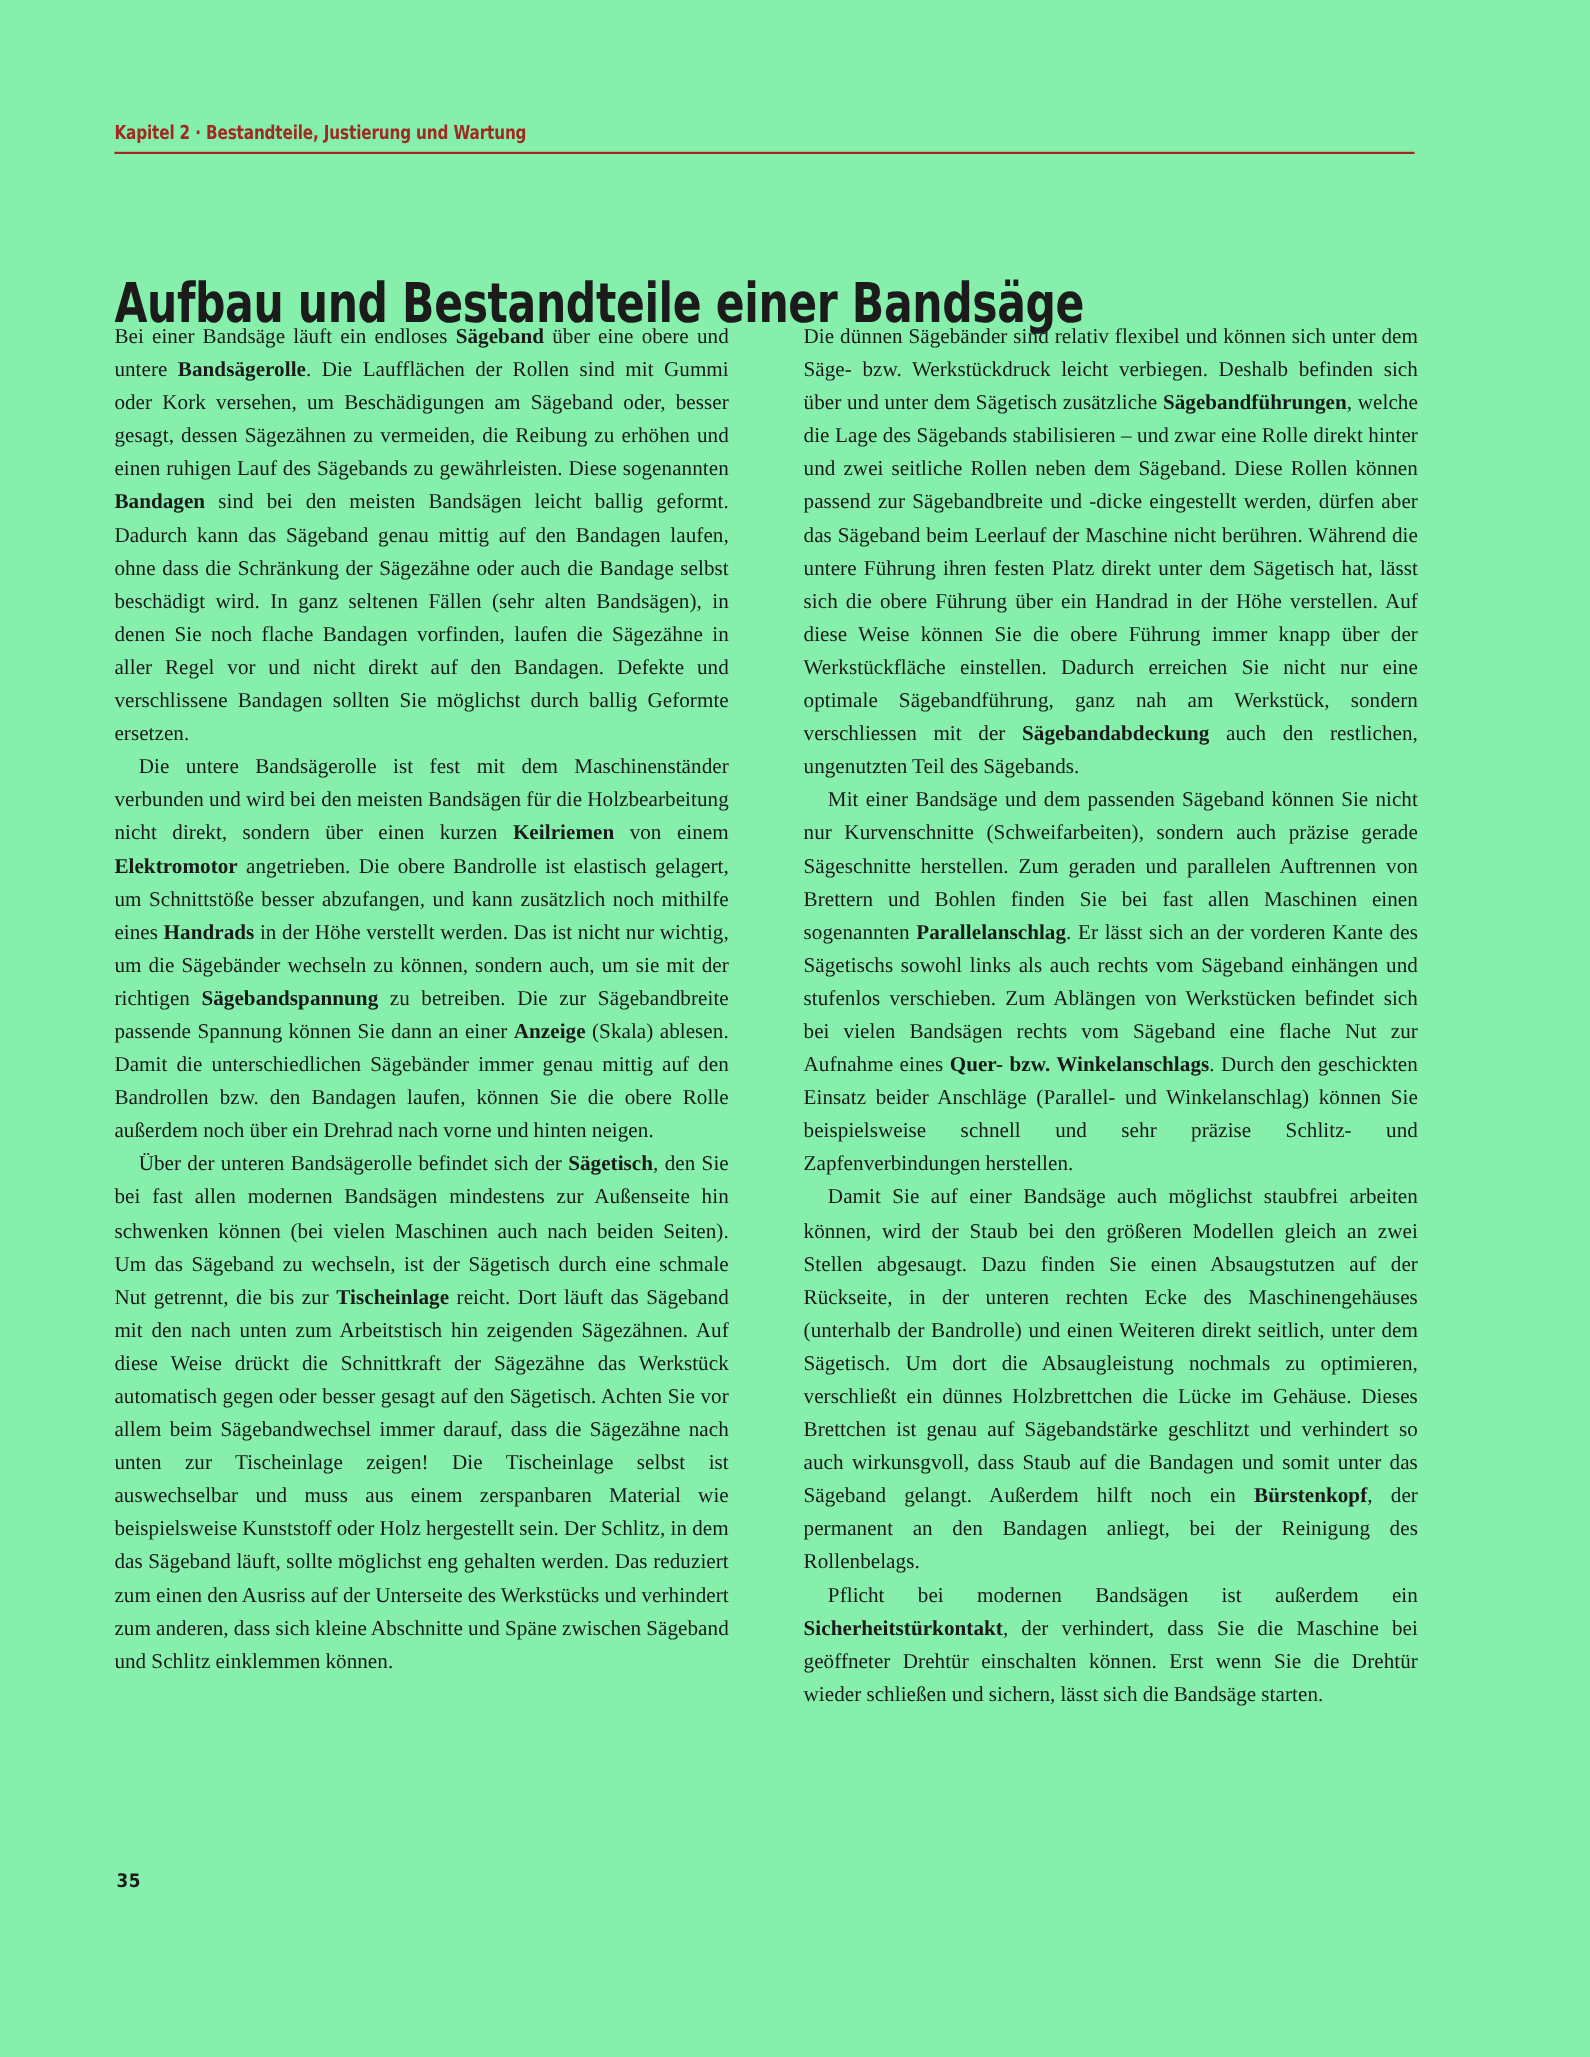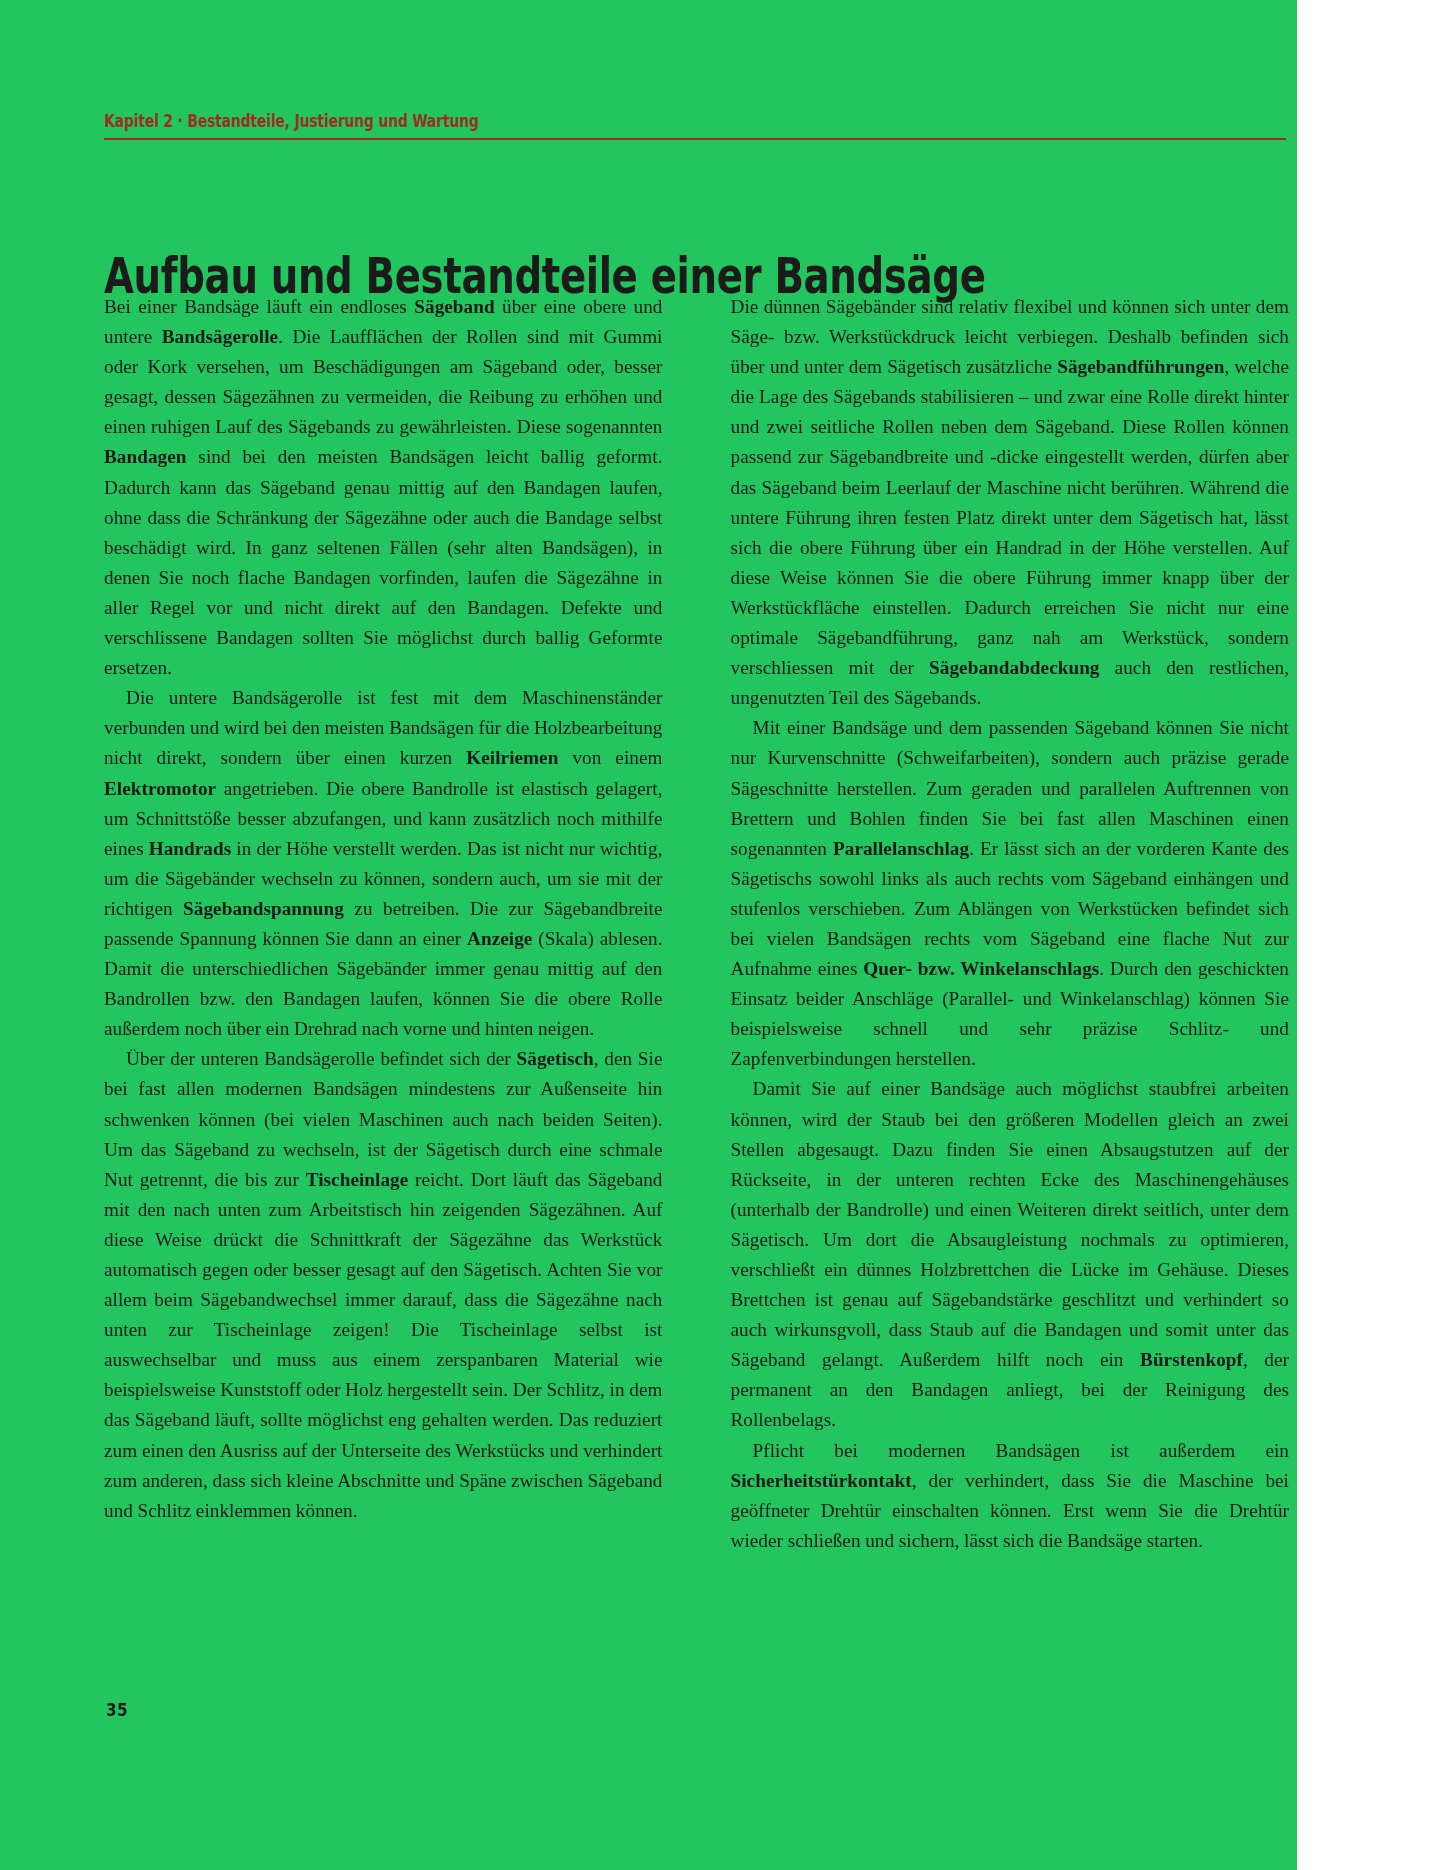--- a/index.html
+++ b/index.html
@@ -7,23 +7,23 @@
     margin: 0;
     padding: 0;
     background: #ffffff;
   }
   body {
     font-family: "Liberation Serif", "DejaVu Serif", serif;
     color: #1a1a1a;
   }
   .page {
     position: relative;
-    width: 1297px;
+    width: 1445px;
     height: 1870px;
-    background: #22c55e;
+    background: #86efac;
     box-sizing: border-box;
     overflow: hidden;
   }
 
   
   .running-head {
     position: absolute;
     left: 104px;
     top: 112px;
     width: 1182px;

